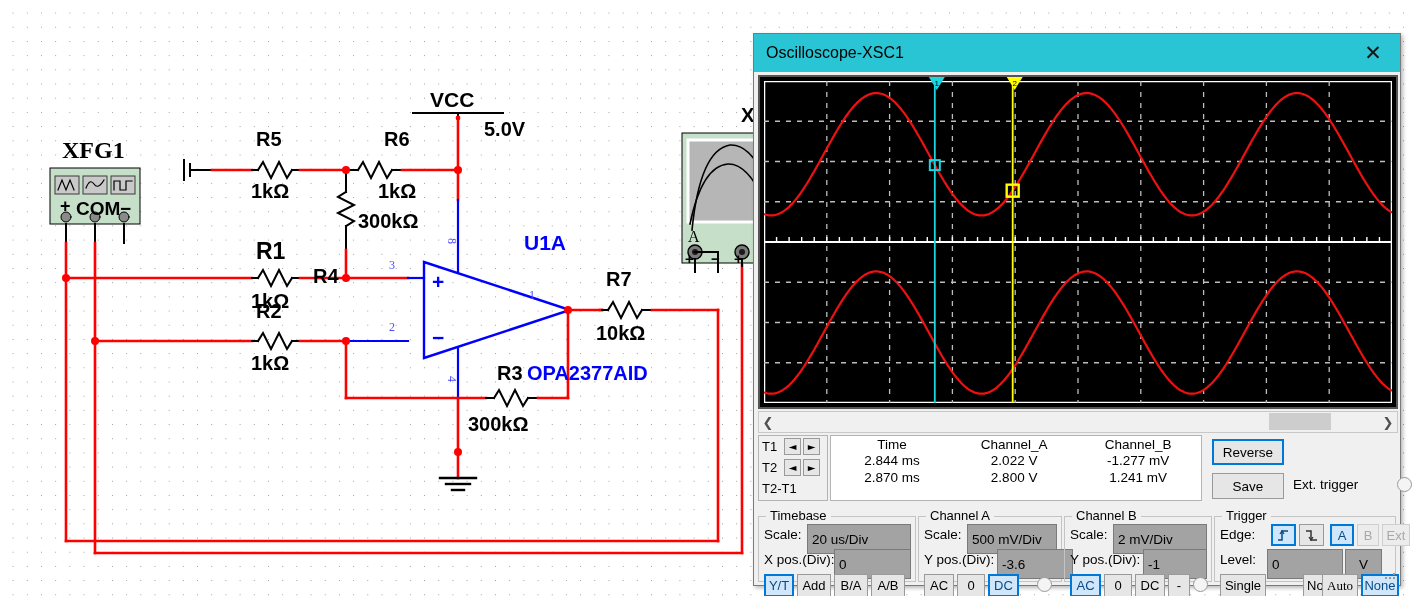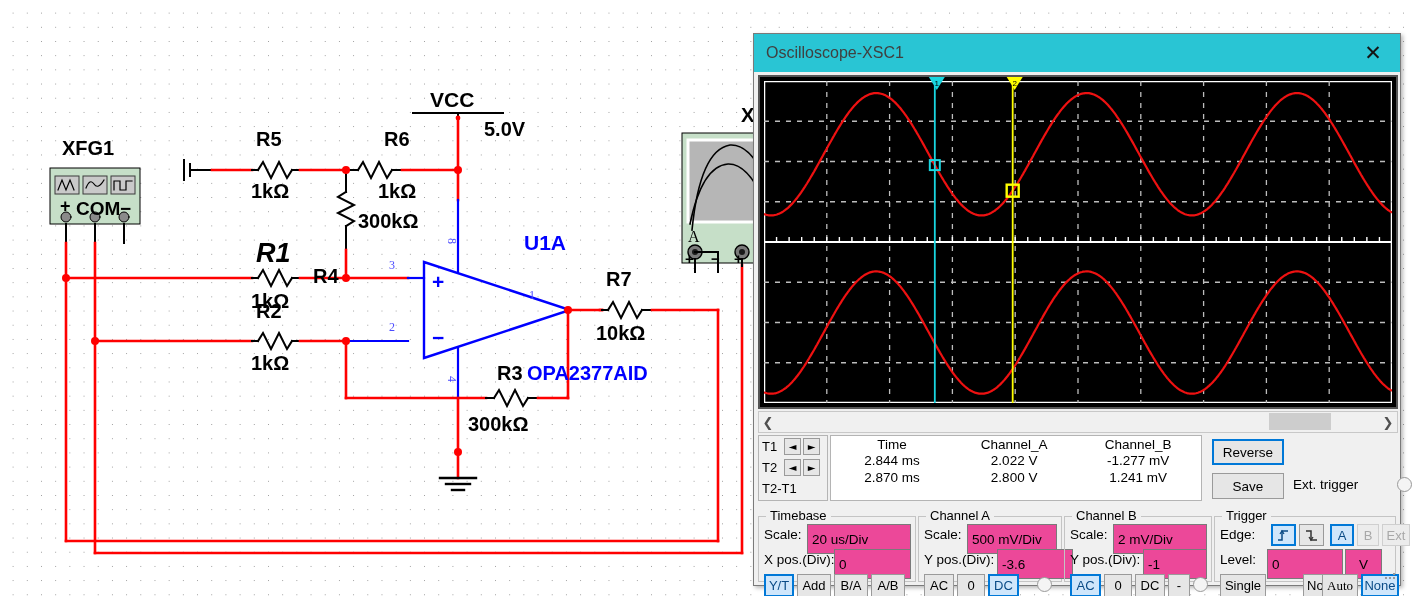--- a/index.html
+++ b/index.html
@@ -29,21 +29,21 @@
     background:#f0f0f0;
     border:1px solid #7a7a7a;
     box-shadow:2px 2px 4px rgba(0,0,0,.28);
     box-sizing:border-box;
   }
   #titlebar{
     height:38px;background:#29c5d4;
     display:flex;align-items:center;justify-content:space-between;
     padding:0 6px 0 12px;box-sizing:border-box;
   }
-  #titlebar .ttl{font-size:16px;color:#404040;}
+  #titlebar .ttl{font-size:16px;color:#000000;}
   #close{
     width:42px;height:34px;display:flex;align-items:center;justify-content:center;
     font-size:21px;color:#151515;cursor:pointer;font-family:"DejaVu Sans",sans-serif;
   }
 
   
   #displaywrap{
     position:absolute;left:4px;top:41px;width:640px;height:334px;
     background:#000;border:2px solid #555;box-sizing:border-box;
   }
@@ -94,21 +94,21 @@
     width:15px;height:15px;border-radius:50%;border:1px solid #9a9a9a;background:#f4f4f4;
     display:inline-block;vertical-align:middle;box-sizing:border-box;
   }
 
   
   #panels{position:absolute;left:4px;top:478px;width:640px;height:70px;}
   .grp{position:absolute;top:4px;height:66px;border:1px solid #c4c4c4;box-sizing:border-box;}
   .grp > .cap{position:absolute;top:-9px;left:7px;background:#f0f0f0;padding:0 4px;font-size:13px;}
   .fld{position:absolute;font-size:13.5px;}
   .tbox{
-    position:absolute;background:#ec4899;border:1px solid #7a7a7a;box-sizing:border-box;
+    position:absolute;background:#a3a3a3;border:1px solid #7a7a7a;box-sizing:border-box;
     font-size:13.5px;padding:14px 4px;display:flex;align-items:center;
   }
   .btn{
     position:absolute;height:23px;border:1px solid #9a9a9a;background:#e6e6e6;
     display:flex;align-items:center;justify-content:center;font-size:13px;cursor:pointer;box-sizing:border-box;
   }
   .btn.sel{border:2px solid #0078d7;background:#cfe6fb;color:#0a4b86;}
   .btn.dis{color:#a8a8a8;background:#ececec;border-color:#cfcfcf;}
   .sizer{position:absolute;right:1px;bottom:1px;width:12px;height:12px;}
 </style>
@@ -239,35 +239,35 @@
       <circle cx="695" cy="252" r="3" fill="#1a1a1a"></circle>
       <path d="M695,259 L695,272" stroke="#000" stroke-width="2"></path>
       <path d="M718,252 L718,272" stroke="#000" stroke-width="2"></path>
       <path d="M695,252 L718,252" stroke="#000" stroke-width="2"></path>
       <circle cx="742" cy="252" r="7" fill="#7a7a7a" stroke="#000" stroke-width="1.4"></circle>
       <circle cx="742" cy="252" r="3" fill="#1a1a1a"></circle>
       <path d="M742,259 L742,266" stroke="#000" stroke-width="2"></path>
     </g>
   </svg>
 
-  <div class="lbl" style="left:62px;top:137px;font-size:20px;font-family:Liberation Sans, sans-serif;">XFG1</div>
+  <div class="lbl" style="left:62px;top:137px;font-size:24px;font-family:Liberation Serif, serif;">XFG1</div>
   <div class="lbl" style="left:60px;top:196px;font-size:18px;">+</div>
   <div class="lbl" style="left:76px;top:198px;font-size:19px;">COM</div>
   <div class="lbl" style="left:120px;top:198px;font-size:19px;">−</div>
 
   <div class="lbl" style="left:256px;top:128px;font-size:20px;">R5</div>
   <div class="lbl" style="left:251px;top:180px;font-size:20px;">1kΩ</div>
 
   <div class="lbl" style="left:384px;top:128px;font-size:20px;">R6</div>
   <div class="lbl" style="left:378px;top:180px;font-size:20px;">1kΩ</div>
 
   <div class="lbl" style="left:313px;top:265px;font-size:20px;">R4</div>
   <div class="lbl" style="left:358px;top:210px;font-size:20px;">300kΩ</div>
 
-  <div class="lbl" style="left:256px;top:238px;font-size:27px;font-style:italic;">R1</div>
+  <div class="lbl" style="left:256px;top:238px;font-size:23px;">R1</div>
   <div class="lbl" style="left:251px;top:290px;font-size:20px;">1kΩ</div>
 
   <div class="lbl" style="left:256px;top:300px;font-size:20px;">R2</div>
   <div class="lbl" style="left:251px;top:352px;font-size:20px;">1kΩ</div>
 
   <div class="lbl" style="left:606px;top:268px;font-size:20px;">R7</div>
   <div class="lbl" style="left:596px;top:322px;font-size:20px;">10kΩ</div>
 
   <div class="lbl" style="left:497px;top:362px;font-size:20px;">R3</div>
   <div class="lbl" style="left:468px;top:413px;font-size:20px;">300kΩ</div>

